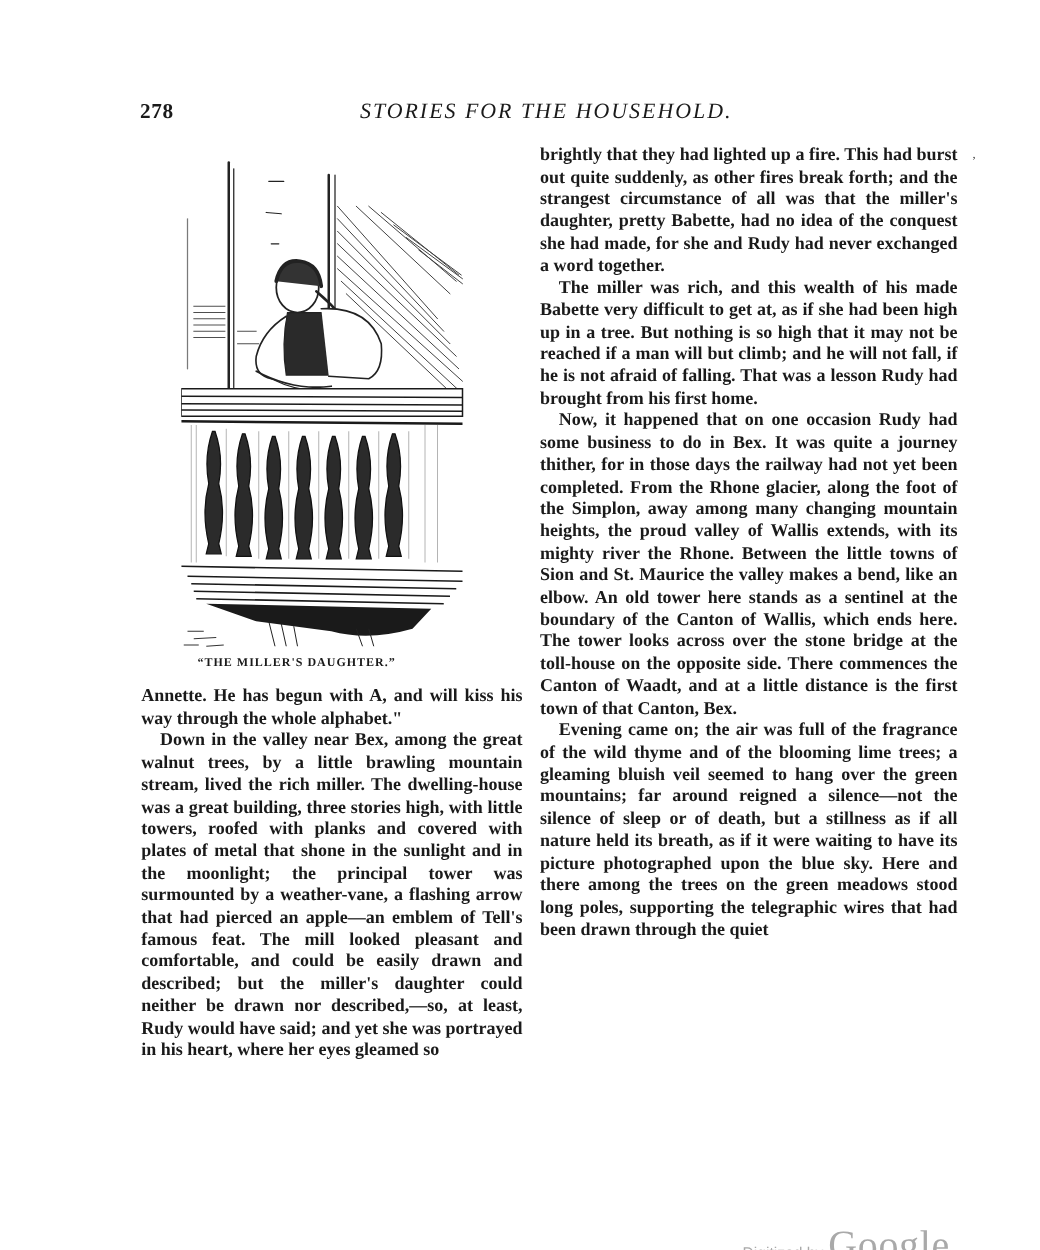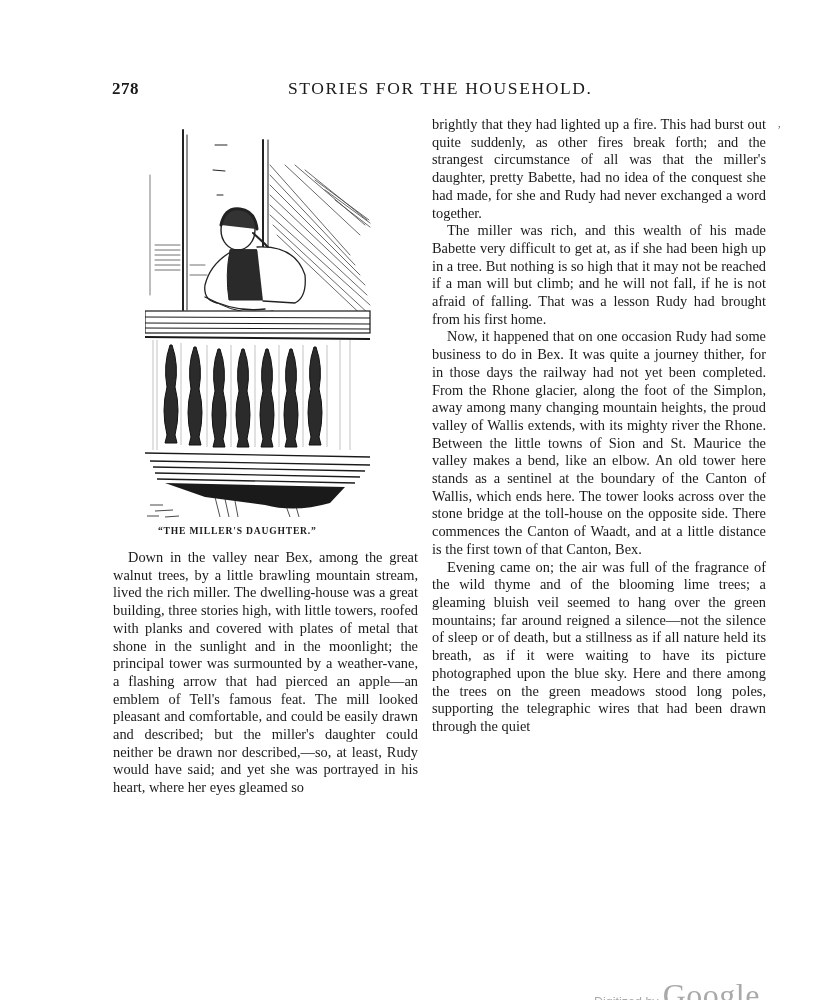--- a/index.html
+++ b/index.html
@@ -21,20 +21,21 @@
     top: 79px;
     font-size: 17px;
     font-weight: bold;
     letter-spacing: 0.5px;
   }
   .running-head {
     position: absolute;
     left: 288px;
     top: 78px;
     font-size: 17.5px;
+    font-style: italic;
     letter-spacing: 1.6px;
   }
   .col {
     position: absolute;
     font-size: 14.4px;
     line-height: 17.7px;
     text-align: justify;
   }
   .col-left {
     left: 113px;
@@ -42,20 +43,21 @@
     width: 305px;
   }
   .col-right {
     left: 432px;
     top: 116px;
     width: 334px;
   }
   .col p {
     margin: 0;
     text-indent: 0;
+    font-weight: bold;
   }
   .col p.indent {
     text-indent: 15px;
   }
   .col p.first {
     text-indent: 0;
   }
   .illustration {
     position: absolute;
     left: 145px;
@@ -214,20 +216,21 @@
         <line x1="10" y1="386" x2="28" y2="385"></line>
         <line x1="2" y1="391" x2="14" y2="391"></line>
         <line x1="20" y1="392" x2="34" y2="391"></line>
       </g>
     </svg>
   </div>
 
   <div class="caption">“THE MILLER'S DAUGHTER.”</div>
 
   <div class="col col-left">
+    <p class="first">Annette. He has begun with A, and will kiss his way through the whole alphabet."</p>
     <p class="indent">Down in the valley near Bex, among the great walnut trees, by a little brawling mountain stream, lived the rich miller. The dwelling-house was a great building, three stories high, with little towers, roofed with planks and covered with plates of metal that shone in the sunlight and in the moonlight; the principal tower was surmounted by a weather-vane, a flashing arrow that had pierced an apple—an emblem of Tell's famous feat. The mill looked pleasant and comfortable, and could be easily drawn and described; but the miller's daughter could neither be drawn nor described,—so, at least, Rudy would have said; and yet she was portrayed in his heart, where her eyes gleamed so</p>
   </div>
 
   <div class="col col-right">
     <p class="first">brightly that they had lighted up a fire. This had burst out quite suddenly, as other fires break forth; and the strangest circumstance of all was that the miller's daughter, pretty Babette, had no idea of the conquest she had made, for she and Rudy had never exchanged a word together.</p>
     <p class="indent">The miller was rich, and this wealth of his made Babette very difficult to get at, as if she had been high up in a tree. But nothing is so high that it may not be reached if a man will but climb; and he will not fall, if he is not afraid of falling. That was a lesson Rudy had brought from his first home.</p>
     <p class="indent">Now, it happened that on one occasion Rudy had some business to do in Bex. It was quite a journey thither, for in those days the railway had not yet been completed. From the Rhone glacier, along the foot of the Simplon, away among many changing mountain heights, the proud valley of Wallis extends, with its mighty river the Rhone. Between the little towns of Sion and St. Maurice the valley makes a bend, like an elbow. An old tower here stands as a sentinel at the boundary of the Canton of Wallis, which ends here. The tower looks across over the stone bridge at the toll-house on the opposite side. There commences the Canton of Waadt, and at a little distance is the first town of that Canton, Bex.</p>
     <p class="indent">Evening came on; the air was full of the fragrance of the wild thyme and of the blooming lime trees; a gleaming bluish veil seemed to hang over the green mountains; far around reigned a silence—not the silence of sleep or of death, but a stillness as if all nature held its breath, as if it were waiting to have its picture photographed upon the blue sky. Here and there among the trees on the green meadows stood long poles, supporting the telegraphic wires that had been drawn through the quiet</p>
   </div>
 

